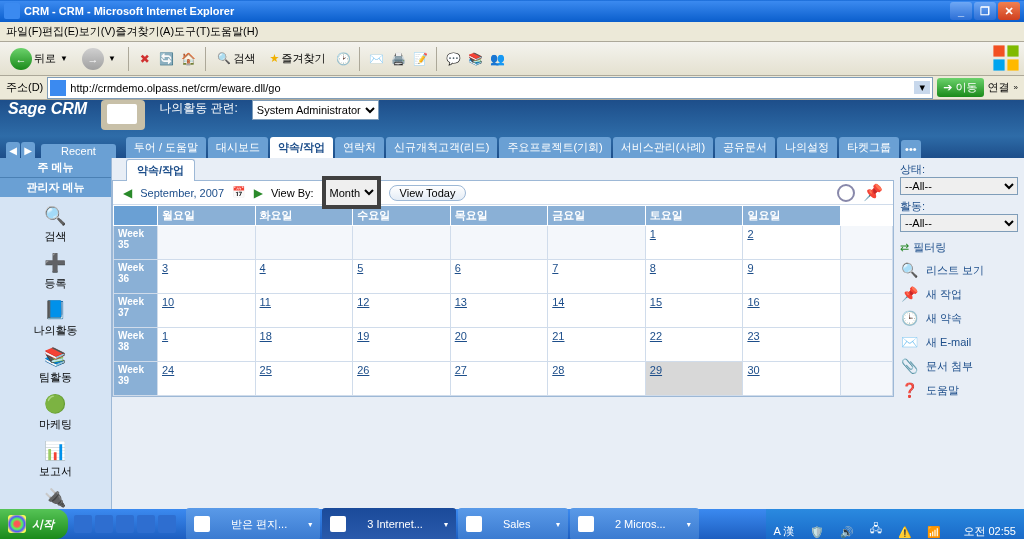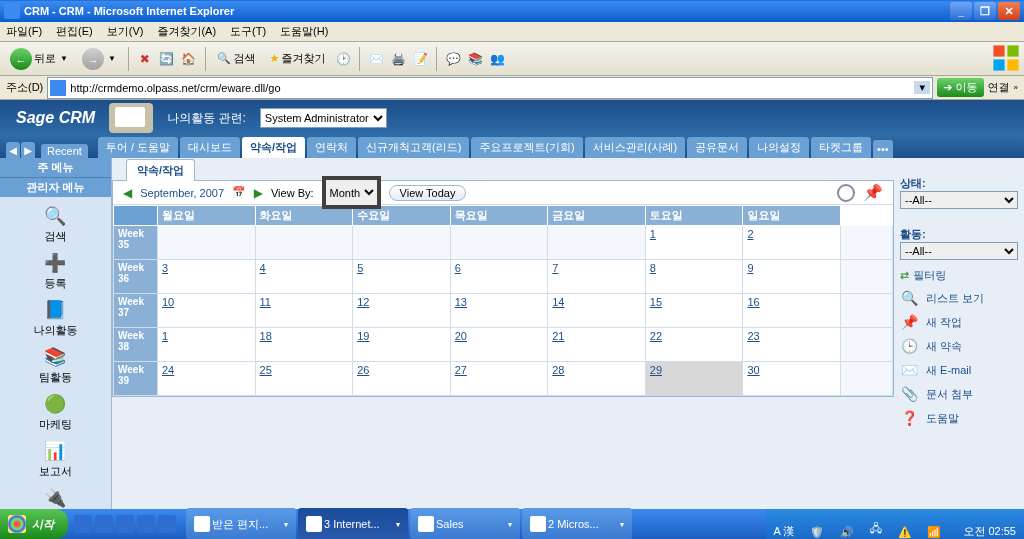--- a/index.html
+++ b/index.html
@@ -6,48 +6,48 @@
   body{background:#ece9d8;width:1024px;height:539px;overflow:hidden;position:relative}
   
   .titlebar{height:22px;background:linear-gradient(#0a5ecc,#3b8af0 5%,#0a5ecc);color:#fff;display:flex;align-items:center;padding:0 4px;font-weight:bold}
   .titlebar .ieicon{width:16px;height:16px;background:#3b8af0;margin-right:4px;border-radius:2px}
   .titlebar .title{flex:1}
   .winbtns{display:flex;gap:2px}
   .winbtn{width:22px;height:18px;border-radius:3px;display:flex;align-items:center;justify-content:center;font-weight:bold;color:#fff}
   .winbtn.min,.winbtn.max{background:linear-gradient(#6fa8f5,#2b6ed5)}
   .winbtn.close{background:linear-gradient(#f08050,#d04020)}
   
-  .iemenu{height:20px;background:#ece9d8;display:flex;align-items:center;padding:0 6px;gap:14px;border-bottom:1px solid #aca899}
+  .iemenu{height:20px;background:#ece9d8;display:flex;align-items:center;padding:0 6px;border-bottom:1px solid #aca899}
   
   .ietool{height:34px;background:linear-gradient(#f4f3ee,#e4e1d0);display:flex;align-items:center;padding:0 6px;gap:6px;border-bottom:1px solid #aca899;position:relative}
   .tbtn{display:flex;align-items:center;gap:2px;padding:2px 4px}
   .circ{width:22px;height:22px;border-radius:50%;display:flex;align-items:center;justify-content:center;color:#fff;font-weight:bold}
   .circ.back{background:linear-gradient(#6cd26c,#1a8a1a)}
   .circ.fwd{background:linear-gradient(#d0d0d0,#a0a0a0)}
   .sep{width:1px;height:24px;background:#aca899;margin:0 2px}
   .sq{width:16px;height:16px;display:flex;align-items:center;justify-content:center;font-size:12px}
   .winlogo{position:absolute;right:4px;width:28px;height:28px;top:2px}
   .winlogo svg{width:28px;height:28px}
   
   .addr{height:24px;background:#ece9d8;display:flex;align-items:center;padding:0 6px;gap:4px;border-bottom:1px solid #aca899}
   .addr .urlbox{flex:1;display:flex;align-items:center;background:#fff;border:1px solid #7f9db9;height:20px;padding:10px 2px}
   .addr .urlbox .favicon{width:16px;height:16px;background:#3b8af0;margin-right:4px}
   .gobtn{display:flex;align-items:center;gap:3px;background:linear-gradient(#6cd26c,#1a8a1a);color:#fff;padding:2px 6px;border-radius:3px}
   
-  .sage{height:36px;background:linear-gradient(#1d4e8a,#2e6ca8);color:#fff;display:flex;align-items:center;padding:0 16px;gap:14px}
+  .sage{height:36px;background:linear-gradient(#1d4e8a,#2e6ca8);color:#fff;display:flex;align-items:flex-start;padding:0 8px;gap:14px}
   .sage .logo{font-size:16px;font-weight:bold;font-style:italic}
   .sage .book{width:44px;height:30px;background:#c8c0a8;border-radius:4px;position:relative}
   .sage .book:before{content:"";position:absolute;width:30px;height:20px;background:#fff;left:6px;top:4px;border-radius:2px}
   .sage .ctx{font-size:12px}
   .sage select{height:20px;border:1px solid #7f9db9;background:#fff;color:#000}
   
   .tabs{height:22px;background:linear-gradient(#2e6ca8,#1d4e8a);display:flex;align-items:flex-end;padding-left:6px;gap:2px;color:#fff}
   .tabs .navarr{display:flex;gap:1px;margin-right:4px}
   .tabs .arr{width:14px;height:16px;background:#6aa0d4;border-radius:3px 3px 0 0;display:flex;align-items:center;justify-content:center;font-size:10px}
-  .tabs .recent{background:#6aa0d4;color:#fff;padding:1px 6px;border-radius:3px 3px 0 0}
+  .tabs .recent{background:#6aa0d4;color:#fff;padding:1px 20px;border-radius:3px 3px 0 0}
   .tab{padding:3px 8px;background:#6aa0d4;border-radius:3px 3px 0 0;color:#fff;white-space:nowrap}
   .tab.active{background:#fff;color:#1d4e8a;font-weight:bold}
   .tab.more{padding:3px 4px}
   
   .main{display:flex;height:360px;background:#e8eef6}
   
   .lpanel{width:112px;background:#d6e4f4;border-right:1px solid #9db8d6;text-align:center}
   .lpanel .head{background:#6aa0d4;color:#fff;padding:2px 0;font-weight:bold;border-bottom:1px solid #4a80b4}
   .lpanel .head2{background:#6aa0d4;color:#fff;padding:2px 0;font-weight:bold}
   .licon{margin:8px 0}
@@ -68,35 +68,35 @@
   
   table.cal{width:100%;border-collapse:collapse;table-layout:fixed}
   table.cal th{background:#8ab0d6;color:#fff;font-weight:bold;text-align:left;padding:2px 4px;border:1px solid #fff;height:18px}
   table.cal th.wk{width:44px;background:#6aa0d4}
   table.cal td{border:1px solid #d0dceb;height:34px;vertical-align:top;padding:2px 4px;color:#1d4e8a;text-decoration:underline}
   table.cal td.wk{background:#8ab0d6;color:#fff;font-weight:bold;text-decoration:none;font-size:10px;line-height:11px}
   table.cal td.today{background:#d8d8d8}
   table.cal td.empty{background:#f4f7fb}
   
   .rpanel{width:130px;padding:4px 6px}
-  .rpanel .lbl{color:#1d4e8a;font-weight:bold;margin-top:14px}
+  .rpanel .lbl{color:#1d4e8a;font-weight:normal;margin-top:0}
   .rpanel select{width:100%;border:1px solid #7f9db9;height:18px;margin-bottom:4px}
   .rpanel .flt{display:flex;align-items:center;gap:4px;margin:4px 0;color:#1d4e8a}
   .rpanel .ritem{display:flex;align-items:center;gap:6px;margin:6px 0;color:#1d4e8a}
   .rpanel .ritem .ric{width:20px;height:18px;display:flex;align-items:center;justify-content:center;font-size:14px}
   
   .blank{height:21px;background:#ece9d8}
   
   .taskbar{height:30px;background:linear-gradient(#3b8af0,#1d5ec0);display:flex;align-items:center;color:#fff;position:absolute;bottom:0;left:0;right:0}
   .start{height:30px;background:linear-gradient(#56c456,#1a8a1a);display:flex;align-items:center;padding:0 14px 0 8px;font-weight:bold;font-style:italic;border-radius:0 12px 12px 0;gap:6px}
   .start .orb{width:18px;height:18px;border-radius:3px;background:radial-gradient(circle,#f55 20%,#5f5 40%,#55f 60%,#ff5 80%)}
   .ql{display:flex;gap:3px;padding:0 6px}
   .ql .q{width:18px;height:18px;background:#2e6ed0;border-radius:2px}
   .tasks{display:flex;gap:2px;flex:1;padding:0 4px}
-  .task{height:32px;background:linear-gradient(#5a9ae8,#3a7ad0);border-radius:3px;display:flex;align-items:center;padding:0 8px;gap:2px;min-width:110px}
+  .task{height:32px;background:linear-gradient(#5a9ae8,#3a7ad0);border-radius:3px;display:flex;align-items:center;padding:0 8px;gap:21px;min-width:110px}
   .task.active{background:linear-gradient(#1a4a9a,#2a5aac)}
   .task .ti{width:16px;height:16px;background:#fff;border-radius:2px}
   .tray{background:linear-gradient(#2a8ae0,#1a6ac8);height:30px;display:flex;align-items:flex-end;padding:0 8px;gap:16px}
   .tray .time{margin-left:6px}
 </style>
 </head>
 <body>
 
 <div class="titlebar">
   <div class="ieicon"></div>

